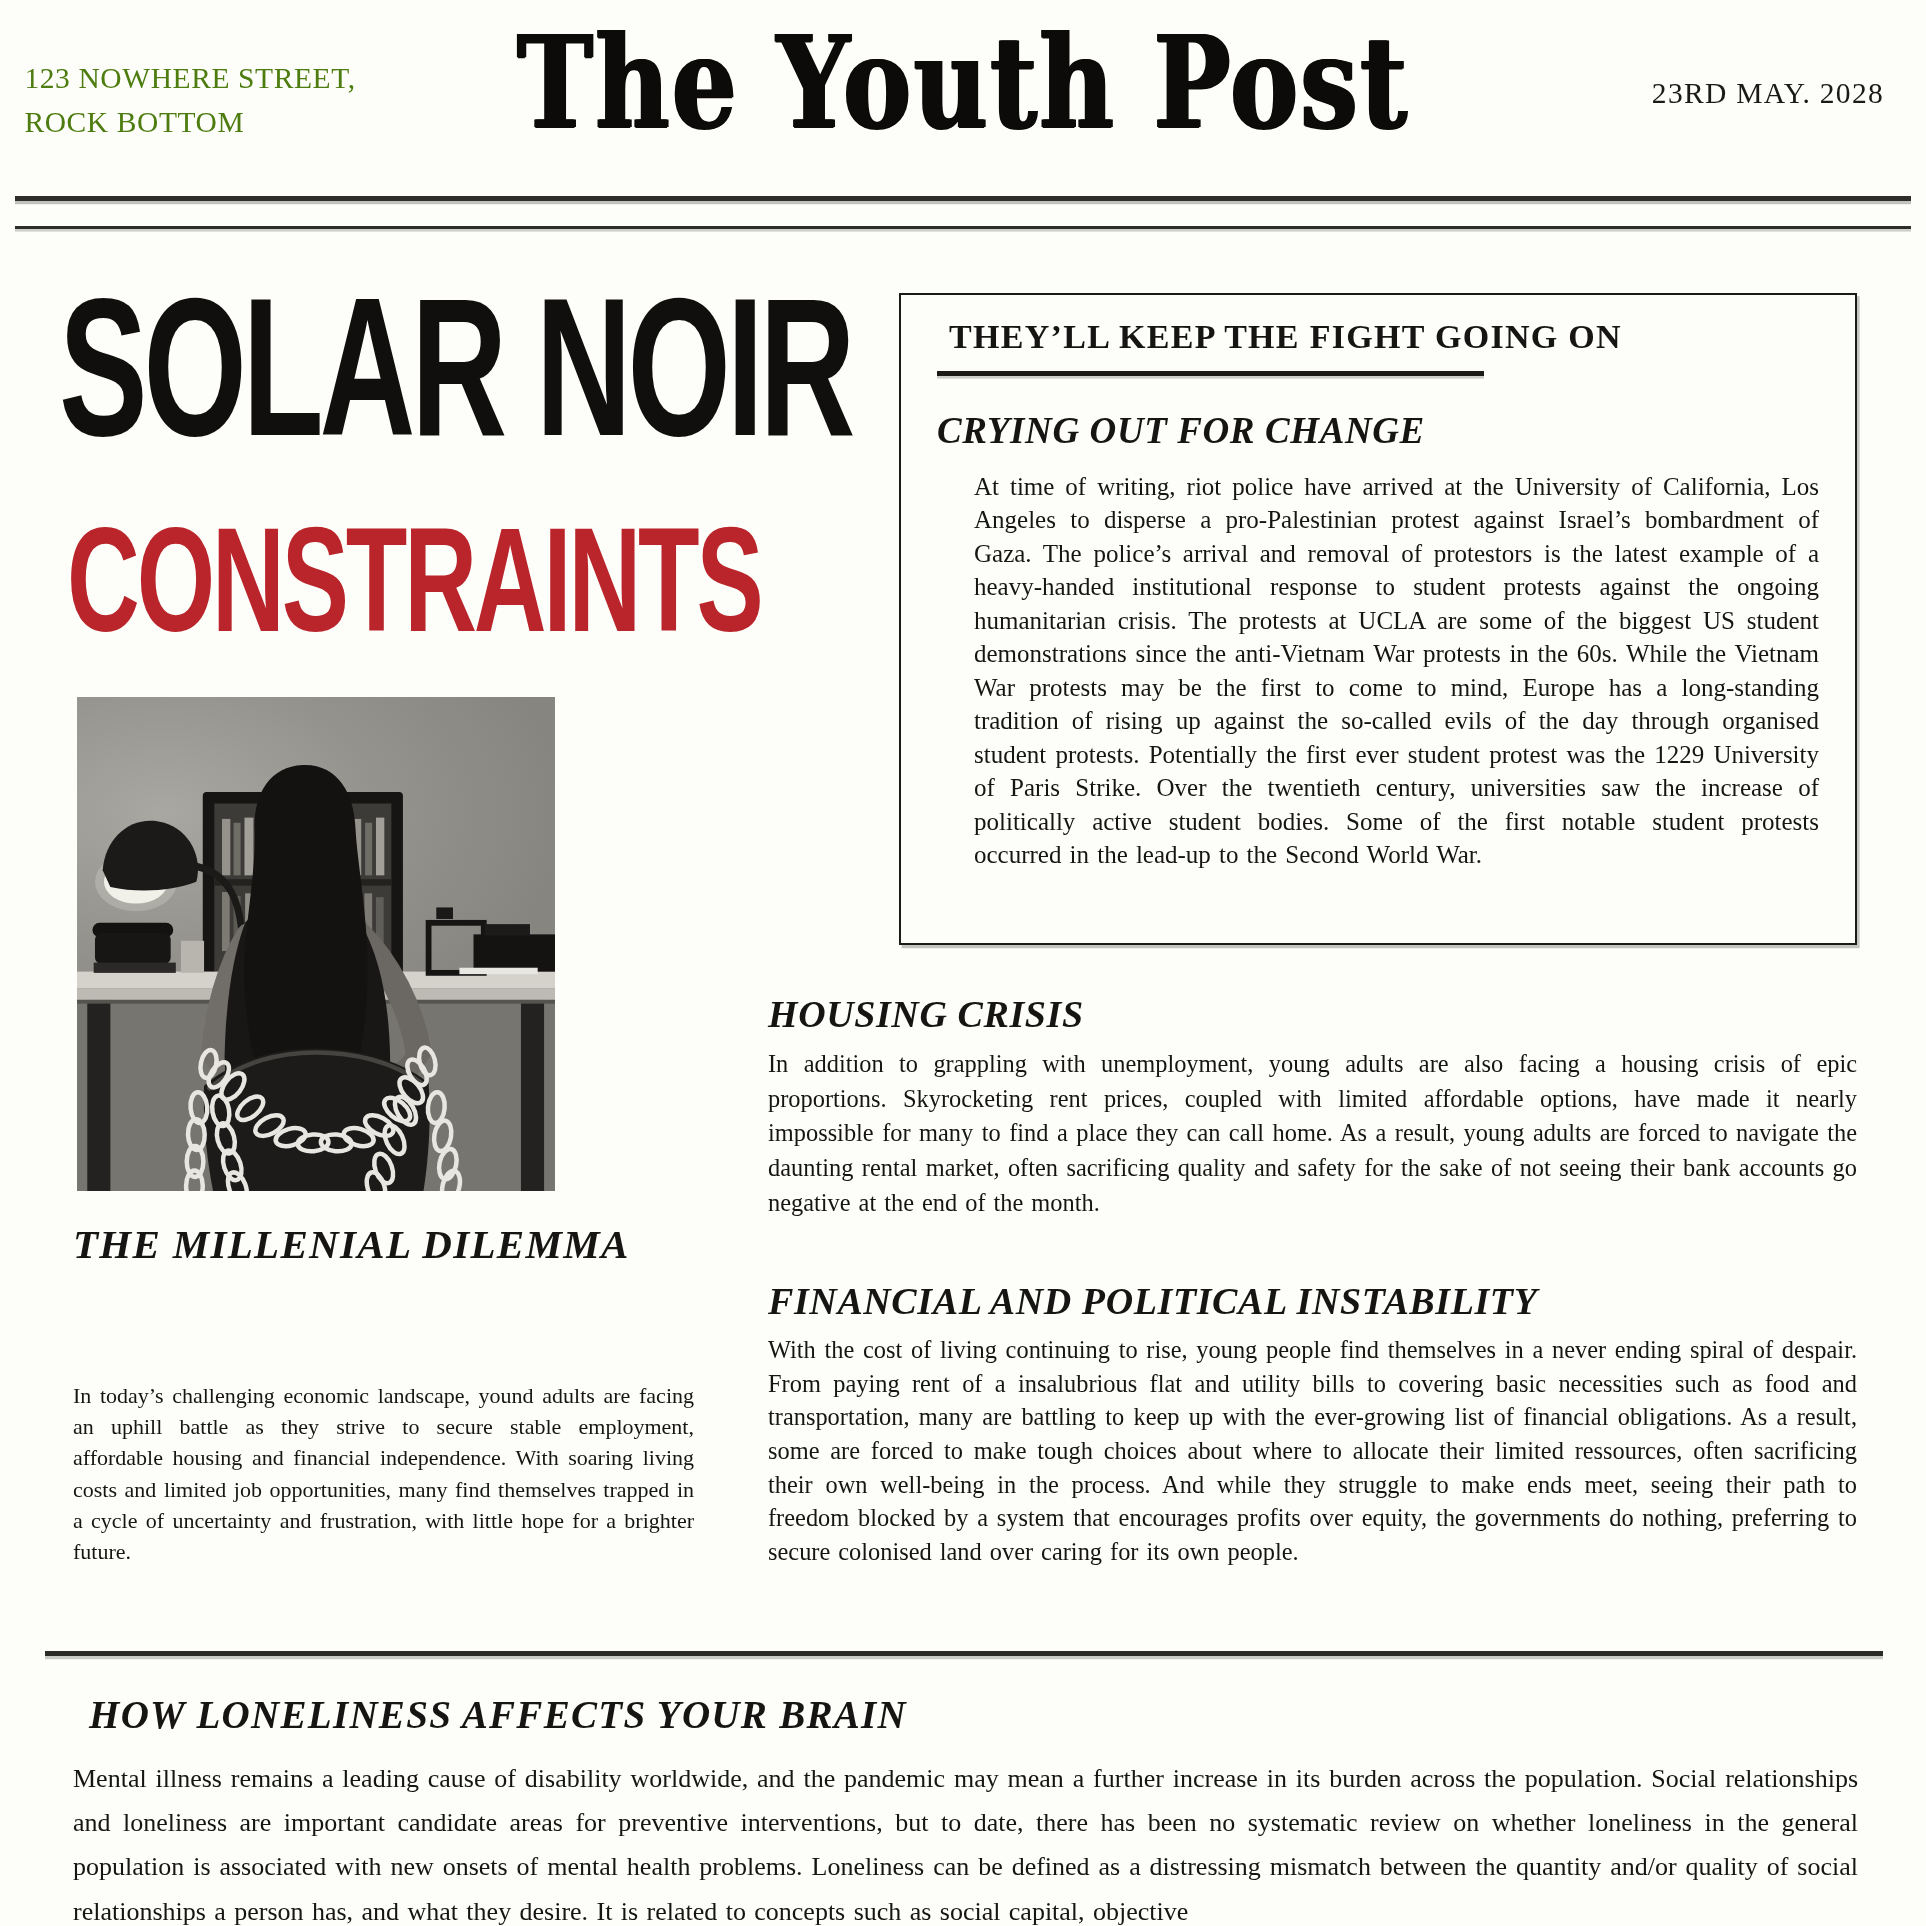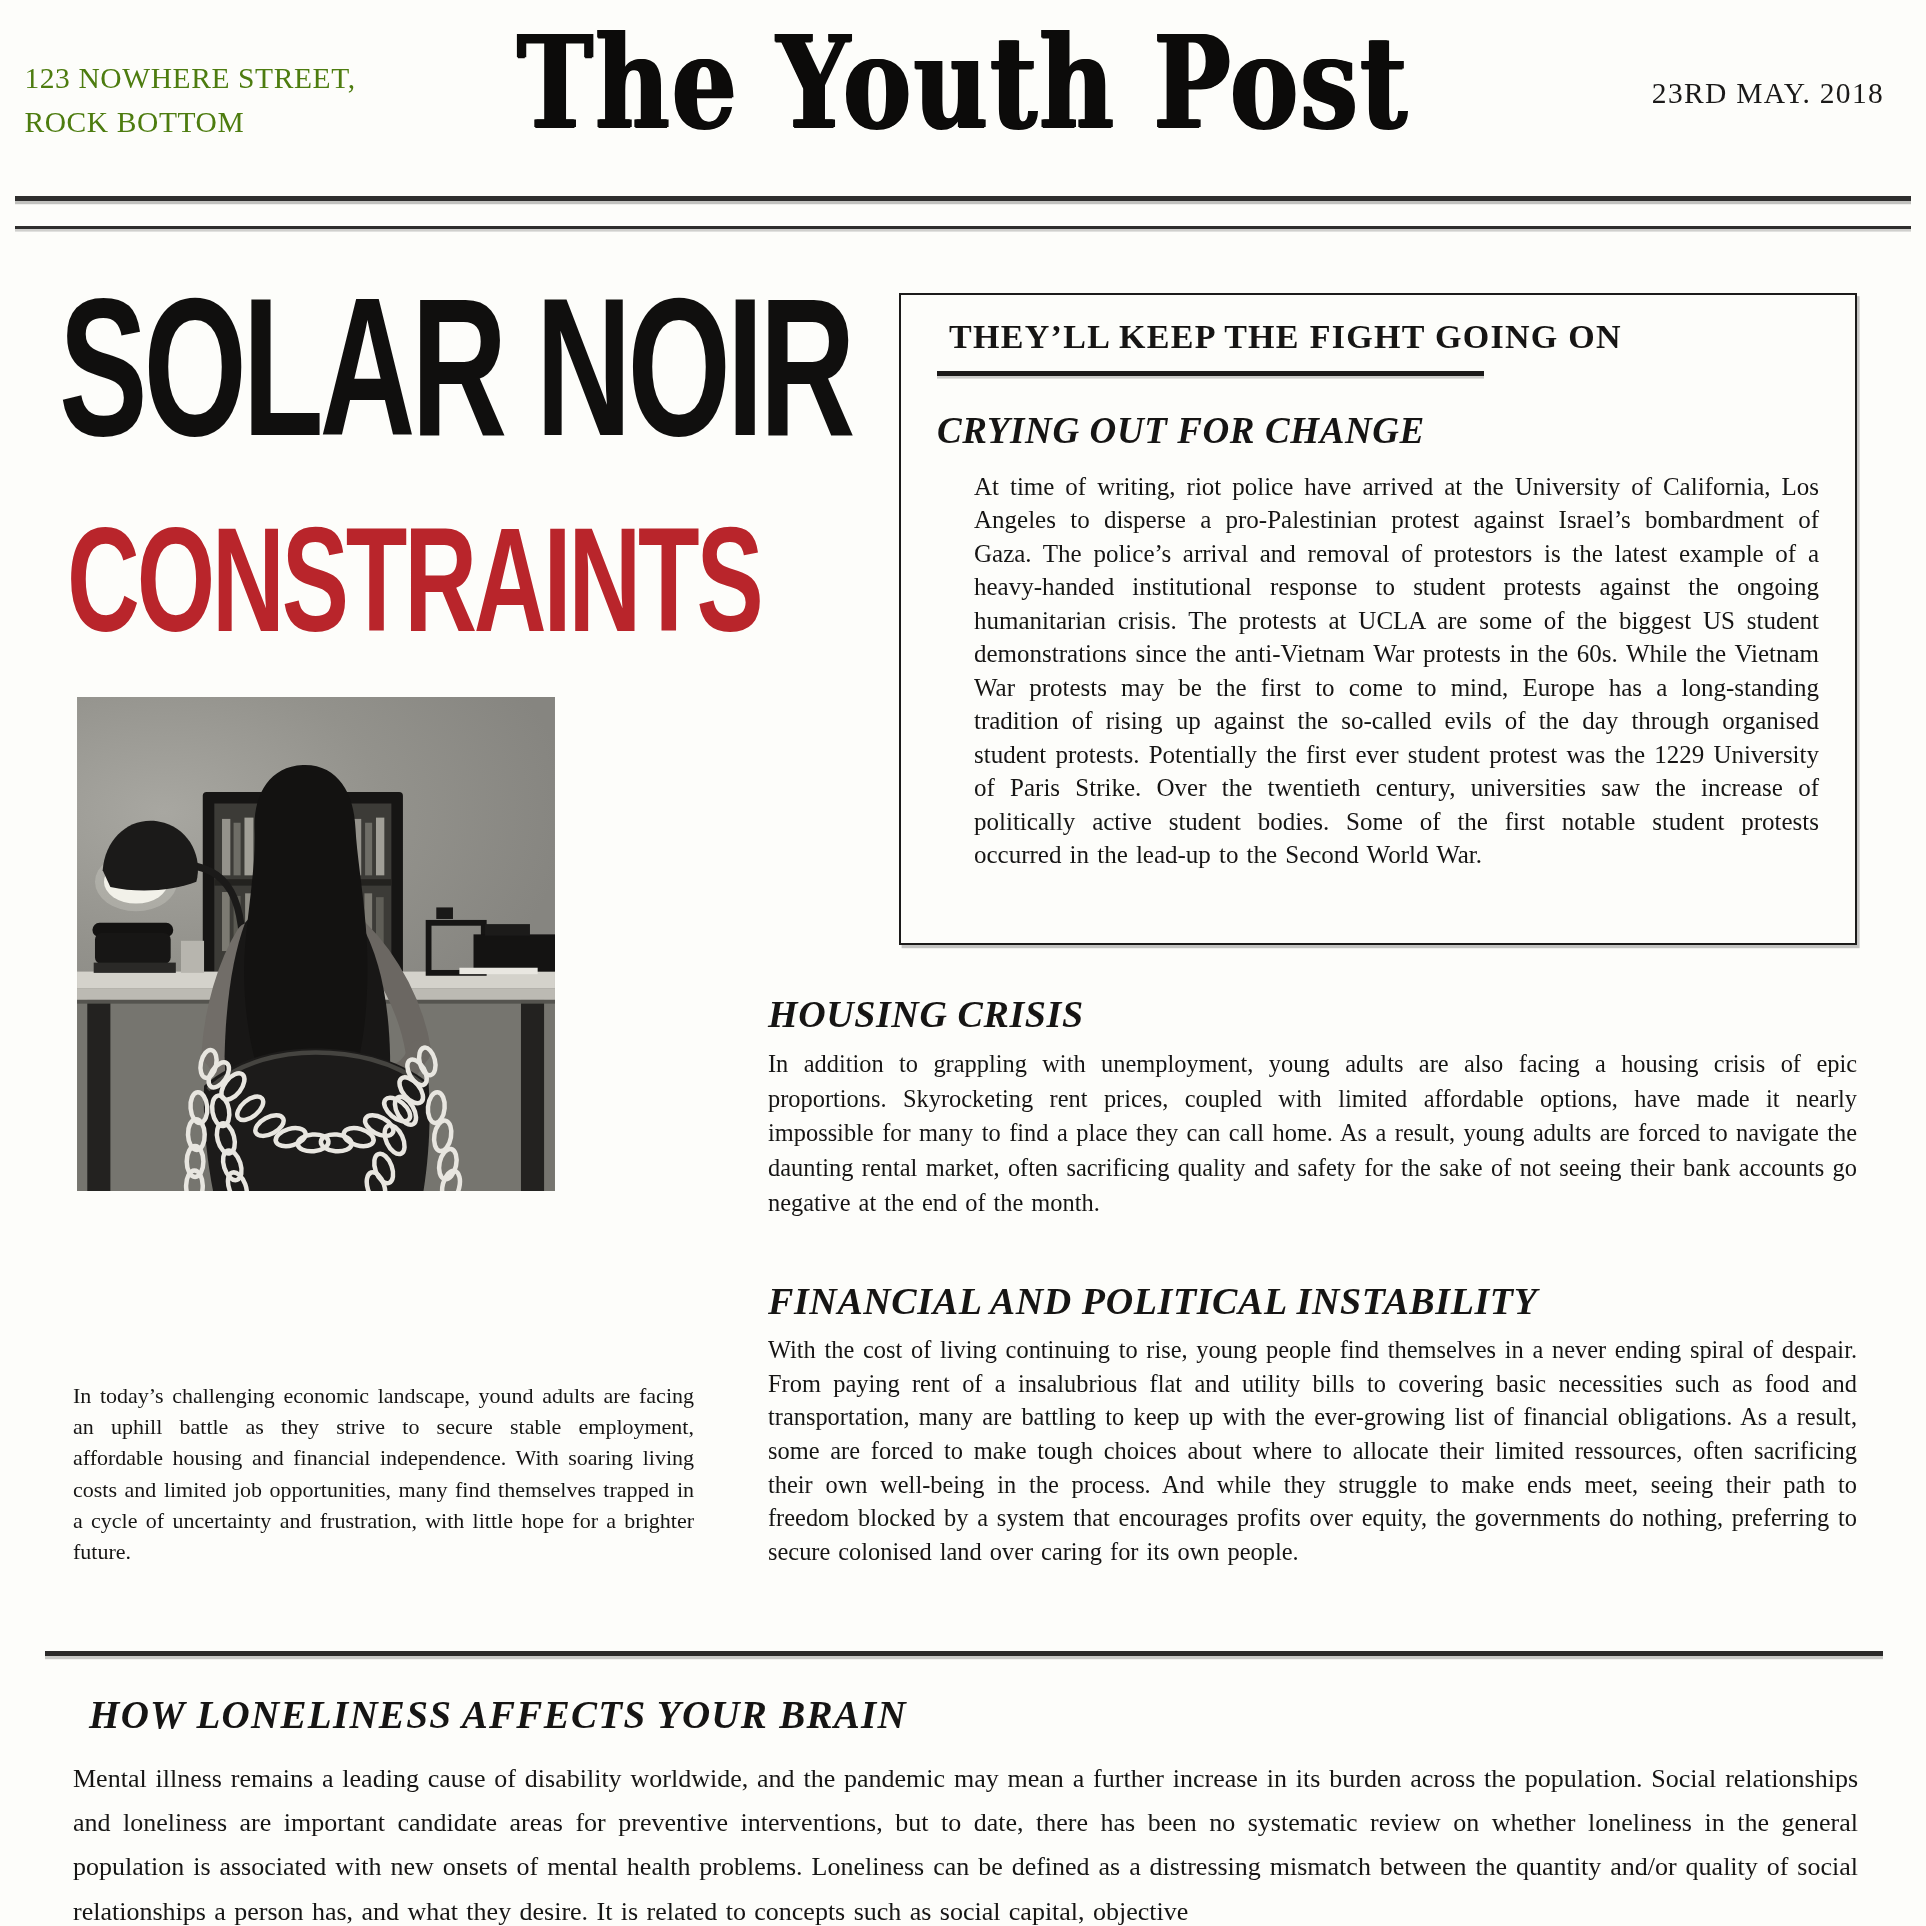--- a/index.html
+++ b/index.html
@@ -109,21 +109,21 @@
 </head>
 <body>
 
 <div id="page">
 
   <div class="address">
     <div>123 NOWHERE STREET,</div>
     <div>ROCK BOTTOM</div>
   </div>
   <div class="masthead-title">The Youth Post</div>
-  <div class="issue-date">23RD MAY. 2018</div>
+  <div class="issue-date">23RD MAY. 2028</div>
   <div class="rule rule-a"></div>
   <div class="rule rule-b"></div>
 
   <div class="headline1">SOLAR NOIR</div>
   <div class="headline2">CONSTRAINTS</div>
 
   <div class="photo">
     <svg viewBox="0 0 745 770" xmlns="http://www.w3.org/2000/svg">
       <defs>
         <radialGradient id="wallGrad" cx="0.18" cy="0.38" r="0.85">
@@ -228,20 +228,21 @@
         <ellipse cx="478" cy="735" rx="24" ry="13" transform="rotate(70 478 735)"></ellipse>
         <ellipse cx="466" cy="764" rx="24" ry="13" transform="rotate(72 466 764)"></ellipse>
         <ellipse cx="560" cy="640" rx="24" ry="13" transform="rotate(-85 560 640)"></ellipse>
         <ellipse cx="570" cy="684" rx="24" ry="13" transform="rotate(-80 570 684)"></ellipse>
         <ellipse cx="578" cy="728" rx="24" ry="13" transform="rotate(-78 578 728)"></ellipse>
         <ellipse cx="583" cy="762" rx="24" ry="13" transform="rotate(-76 583 762)"></ellipse>
       </g>
     </svg>
   </div>
 
+  <div class="md-heading">THE MILLENIAL DILEMMA</div>
   <div class="md-body">In today’s challenging economic landscape, yound adults are facing an uphill battle as they strive to secure stable employment, affordable housing and financial independence. With soaring living costs and limited job opportunities, many find themselves trapped in a cycle of uncertainty and frustration, with little hope for a brighter future.</div>
 
   <div class="box">
     <div class="box-kicker">THEY’LL KEEP THE FIGHT GOING ON</div>
     <div class="box-underline"></div>
     <div class="box-heading">CRYING OUT FOR CHANGE</div>
     <div class="box-body">At time of writing, riot police have arrived at the University of California, Los Angeles to disperse a pro-Palestinian protest against Israel’s bombardment of Gaza. The police’s arrival and removal of protestors is the latest example of a heavy-handed institutional response to student protests against the ongoing humanitarian crisis. The protests at UCLA are some of the biggest US student demonstrations since the anti-Vietnam War protests in the 60s. While the Vietnam War protests may be the first to come to mind, Europe has a long-standing tradition of rising up against the so-called evils of the day through organised student protests. Potentially the first ever student protest was the 1229 University of Paris Strike. Over the twentieth century, universities saw the increase of politically active student bodies. Some of the first notable student protests occurred in the lead-up to the Second World War.</div>
   </div>
 
   <div class="h-heading">HOUSING CRISIS</div>

